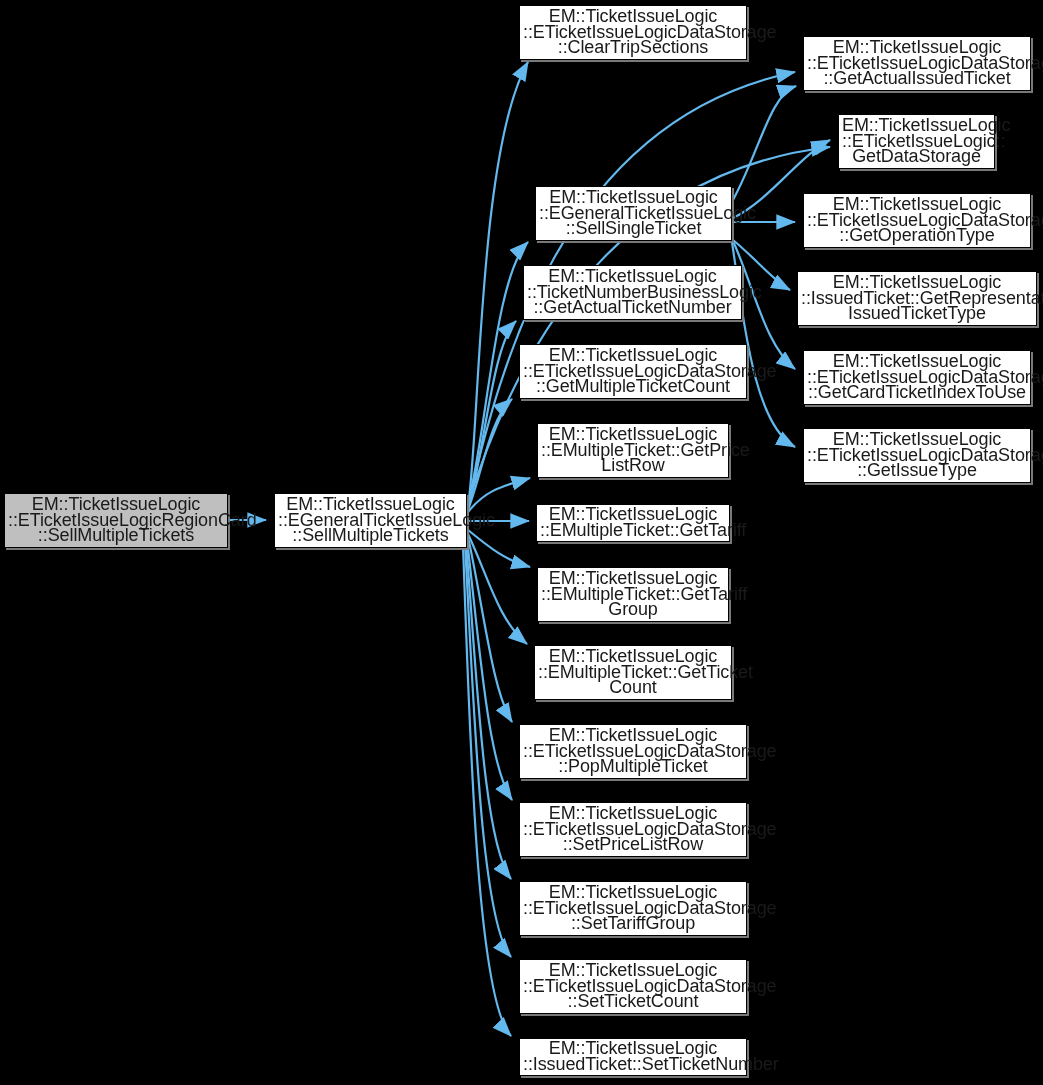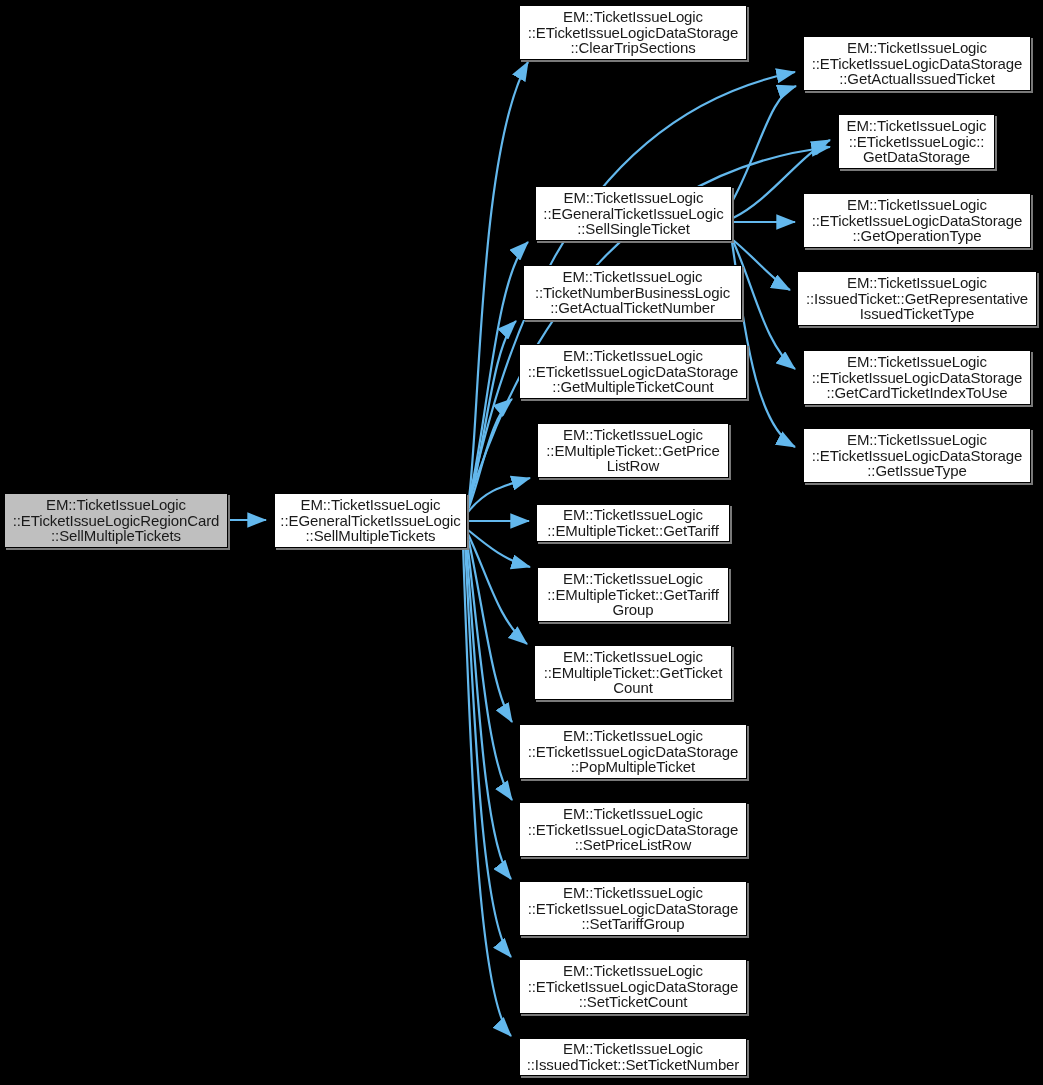--- a/index.html
+++ b/index.html
@@ -27,21 +27,21 @@
     position: absolute;
     box-sizing: border-box;
     background: #ffffff;
     border: 1px solid #000000;
     box-shadow: 2px 2px 0 rgba(128,128,128,0.95);
     display: flex;
     align-items: center;
     justify-content: center;
     text-align: center;
     color: #1a1a1a;
-    font-size: 15px;
+    font-size: 18px;
     line-height: 15.6px;
     letter-spacing: -0.1px;
     white-space: pre-line;
     padding: 0 3px;
   }
   .node.root {
     background: #bfbfbf;
   }
   .node span { display: block; width: 100%; }
 </style>

